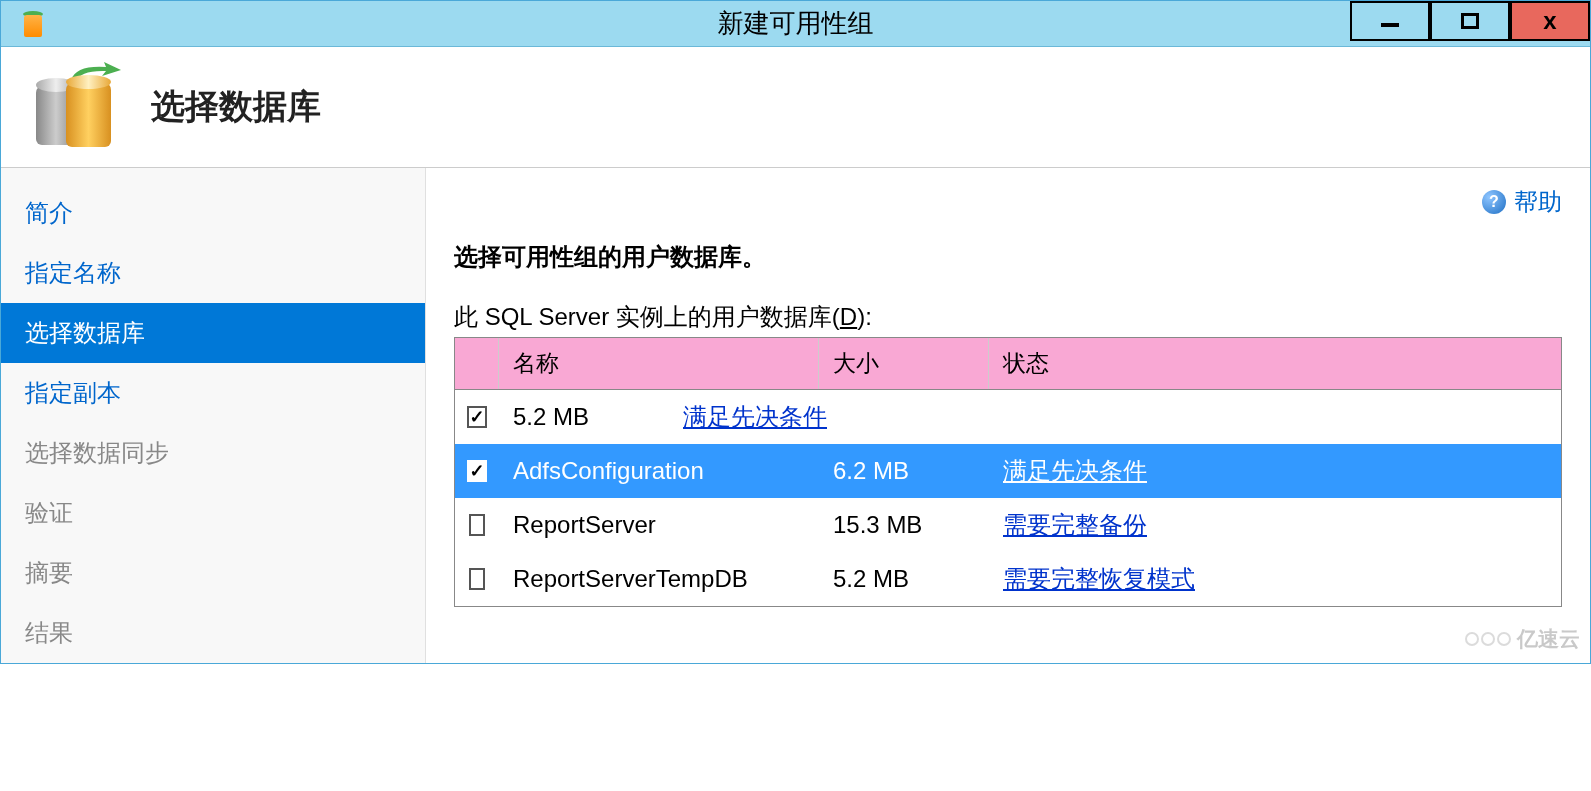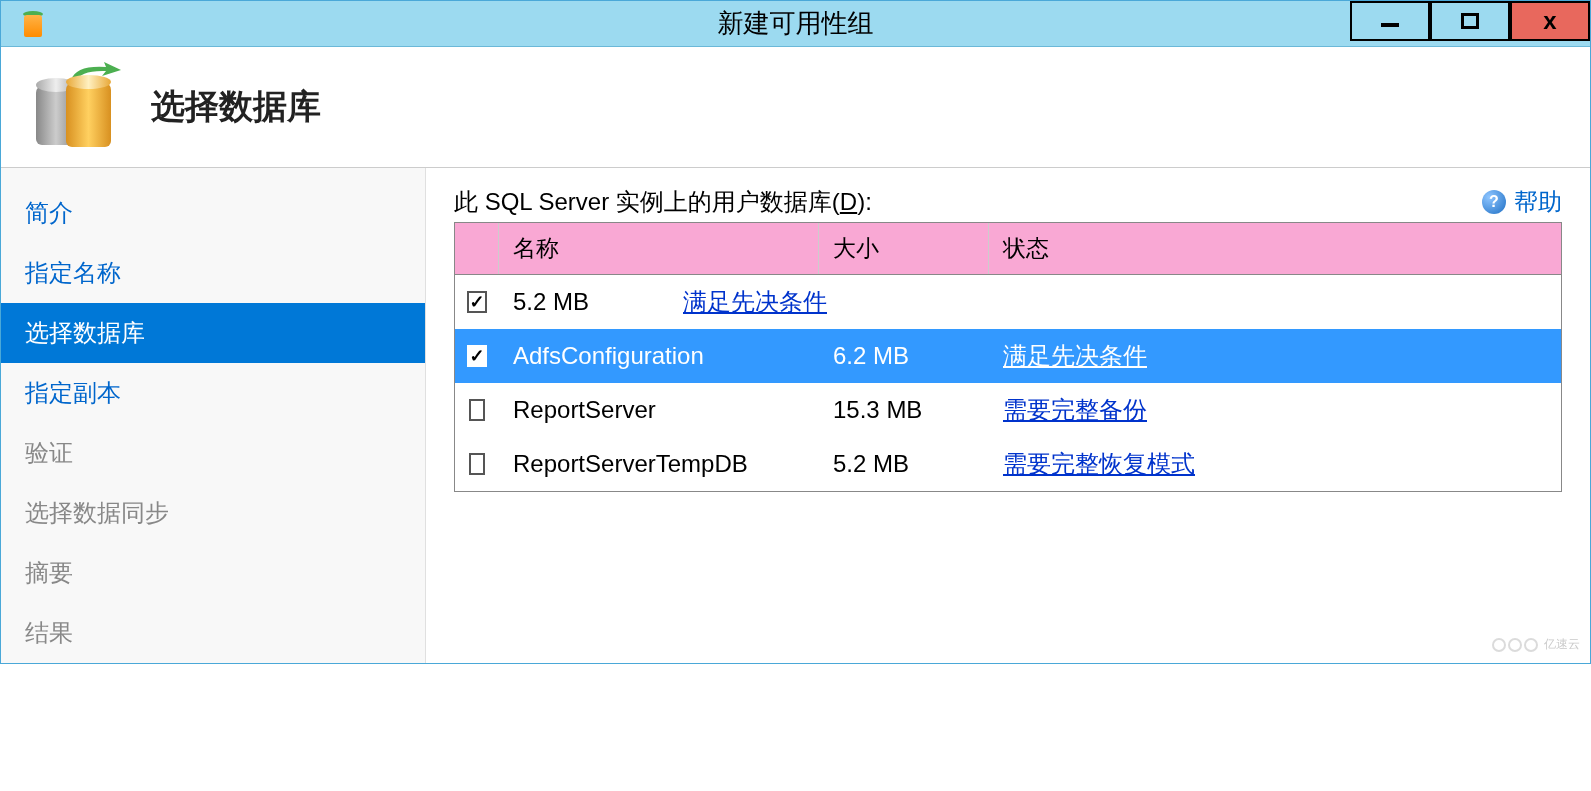--- a/index.html
+++ b/index.html
@@ -305,21 +305,22 @@
     }
     .watermark {
       position: absolute;
       right: 10px;
       bottom: 10px;
       opacity: 0.35;
       display: flex;
       align-items: center;
       gap: 6px;
       color: #666;
-      font-size: 12px;
+      font-size: 21px;
+      font-weight: bold;
     }
     .watermark-icon {
       display: flex;
       gap: 2px;
     }
     .watermark-icon span {
       width: 14px;
       height: 14px;
       border: 2px solid #999;
       border-radius: 50%;
@@ -361,32 +362,33 @@
     </div>
     <div class="header-title">选择数据库</div>
   </div>
 
   <div class="content">
     <div class="sidebar">
       <div class="sidebar-item"><span>简介</span></div>
       <div class="sidebar-item"><span>指定名称</span></div>
       <div class="sidebar-item active"><span>选择数据库</span></div>
       <div class="sidebar-item"><span>指定副本</span></div>
+      <div class="sidebar-item disabled"><span>选择数据同步</span></div>
       <div class="sidebar-item disabled"><span>验证</span></div>
-      <div class="sidebar-item disabled"><span>选择数据同步</span></div>
       <div class="sidebar-item disabled"><span>摘要</span></div>
       <div class="sidebar-item disabled"><span>结果</span></div>
     </div>
 
     <div class="main">
       <div class="help-link">
         <div class="help-icon">?</div>
         <span class="help-text">帮助</span>
       </div>
 
+      <div class="section-title">选择可用性组的用户数据库。</div>
 
       <div class="table-label">
         <span>此 SQL Server 实例上的用户数据库(</span><span class="accesskey">D</span><span>):</span>
       </div>
 
       <div class="db-table">
         <div class="db-table-header">
           <div class="col-check"></div>
           <div class="col-name">名称</div>
           <div class="col-size">大小</div>

